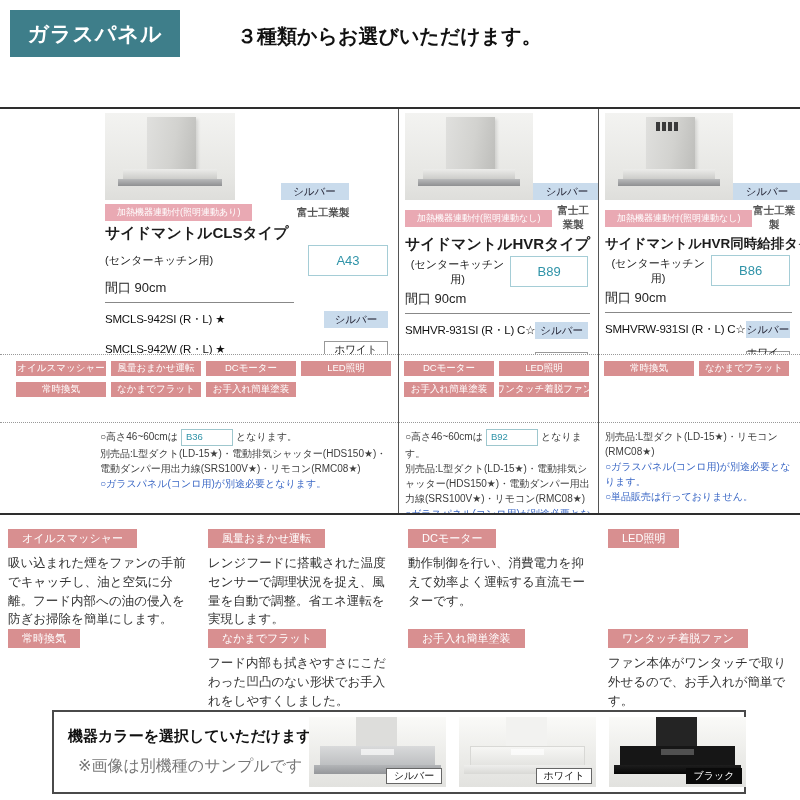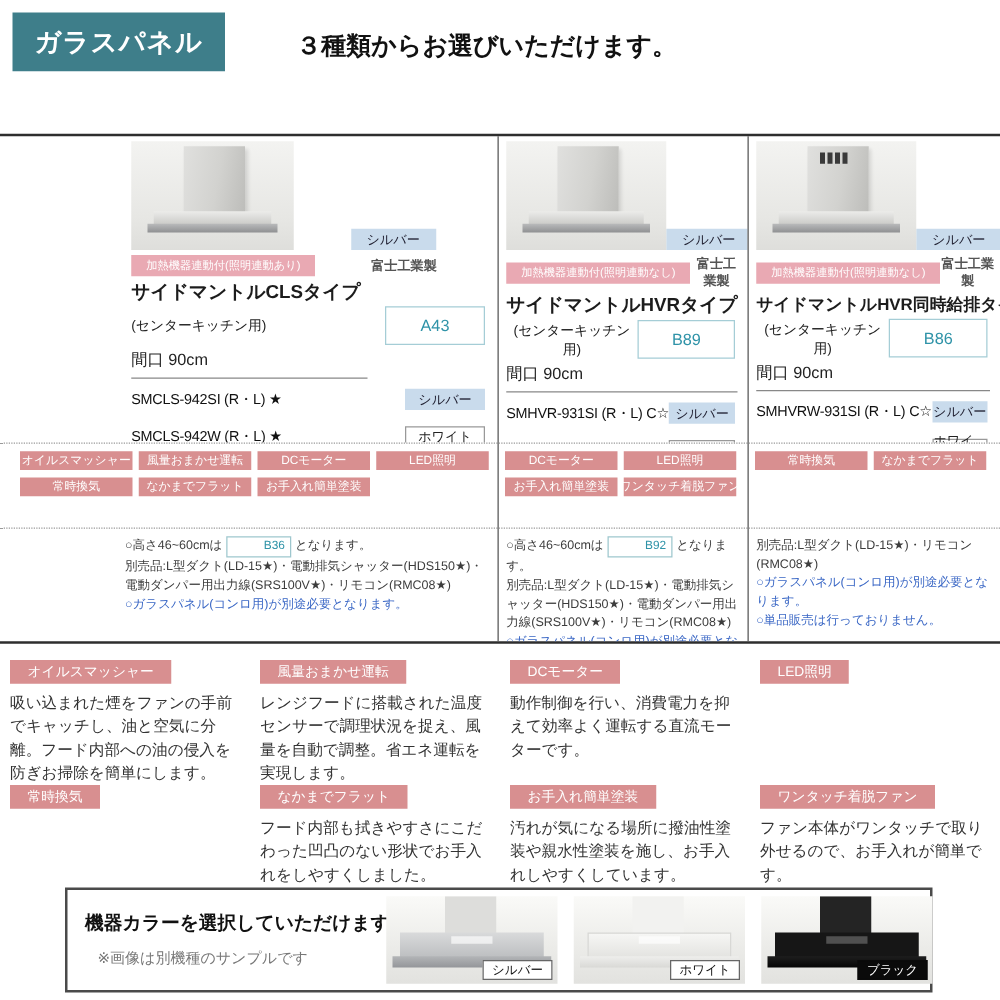--- a/index.html
+++ b/index.html
@@ -67,38 +67,38 @@
   .pcol1 .tags-band { padding-left:16px; }
   .pcol2 .tags-band, .pcol3 .tags-band { padding-left:5px; }
   .ftag { width:90px; height:15px; background:#d88f90; color:#fff; font-size:9.5px;
     display:flex; align-items:center; justify-content:center; margin:0 5px 6px 0; white-space:nowrap; }
 
   
   .notes-band { height:91px; border-top:1px dotted #999; padding-top:6px;
     font-size:10px; line-height:1.5; color:#3d3d3d; overflow:hidden; }
   .pcol1 .notes-band { padding-left:100px; padding-right:4px; }
   .pcol2 .notes-band, .pcol3 .notes-band { padding-left:6px; padding-right:3px; }
-  .note-code { display:inline-block; min-width:52px; text-align:right; border:1px solid #9ec7ce;
+  .note-code { display:inline-block; min-width:52px; text-align:left; border:1px solid #9ec7ce;
     color:#2f93a8; background:#fff; padding:0 4px; margin:0 3px; font-size:9.5px; }
   .note-blue { color:#3a67c5; }
 
   
   .expl-grid { position:absolute; left:0; top:528px; width:800px;
     display:grid; grid-template-columns:200px 200px 200px 200px; grid-auto-rows:100px; }
   .expl-cell { padding:0 10px 0 8px; }
   .expl-badge { display:inline-block; background:#d88f90; color:#fff; font-size:11px;
     padding:2px 14px; margin-bottom:6px; white-space:nowrap; }
   .expl-body { font-size:12.5px; color:#333; line-height:1.5; }
 
   
   .color-box { position:absolute; left:52px; top:710px; width:694px; height:84px;
     border:2px solid #4a4a4a; background:#fff; display:flex; align-items:center; }
   .cb-text { width:255px; padding-left:14px; }
   .cb-title { font-size:15px; font-weight:bold; color:#111; white-space:nowrap; }
-  .cb-note { font-size:12px; color:#777; margin-top:10px; padding-left:10px; white-space:nowrap; }
+  .cb-note { font-size:16px; color:#777; margin-top:10px; padding-left:10px; white-space:nowrap; }
   .cb-imgs { display:flex; gap:13px; }
   .cimg { width:137px; height:70px; position:relative; overflow:hidden;
     background:linear-gradient(180deg,#fafaf8 0%,#ebebe8 60%,#e2e2df 100%); }
   .cimg .ch { position:absolute; left:34%; top:0; width:30%; height:45%; }
   .cimg .cp { position:absolute; left:8%; top:42%; width:84%; height:30%; }
   .cimg .cf { position:absolute; left:4%; top:68%; width:92%; height:14%; }
   .cimg-silver .ch { background:#dddddb; }
   .cimg-silver .cp { background:linear-gradient(180deg,#d9dadb,#bbbdbf); }
   .cimg-silver .cf { background:linear-gradient(180deg,#b3b5b7,#94969a); }
   .cimg-white .ch { background:#f2f2f0; }
@@ -292,21 +292,20 @@
   </div>
   <div class="expl-cell">
     <span class="expl-badge">常時換気</span>
   </div>
   <div class="expl-cell">
     <span class="expl-badge">なかまでフラット</span>
     <div class="expl-body">フード内部も拭きやすさにこだわった凹凸のない形状でお手入れをしやすくしました。</div>
   </div>
   <div class="expl-cell">
     <span class="expl-badge">お手入れ簡単塗装</span>
-    <div class="expl-body">汚れが気になる場所に撥油性塗装や親水性塗装を施し、お手入れしやすくしています。</div>
   </div>
   <div class="expl-cell">
     <span class="expl-badge">ワンタッチ着脱ファン</span>
     <div class="expl-body">ファン本体がワンタッチで取り外せるので、お手入れが簡単です。</div>
   </div>
 </div>
 
 <div class="color-box">
   <div class="cb-text">
     <div class="cb-title">機器カラーを選択していただけます。</div>

